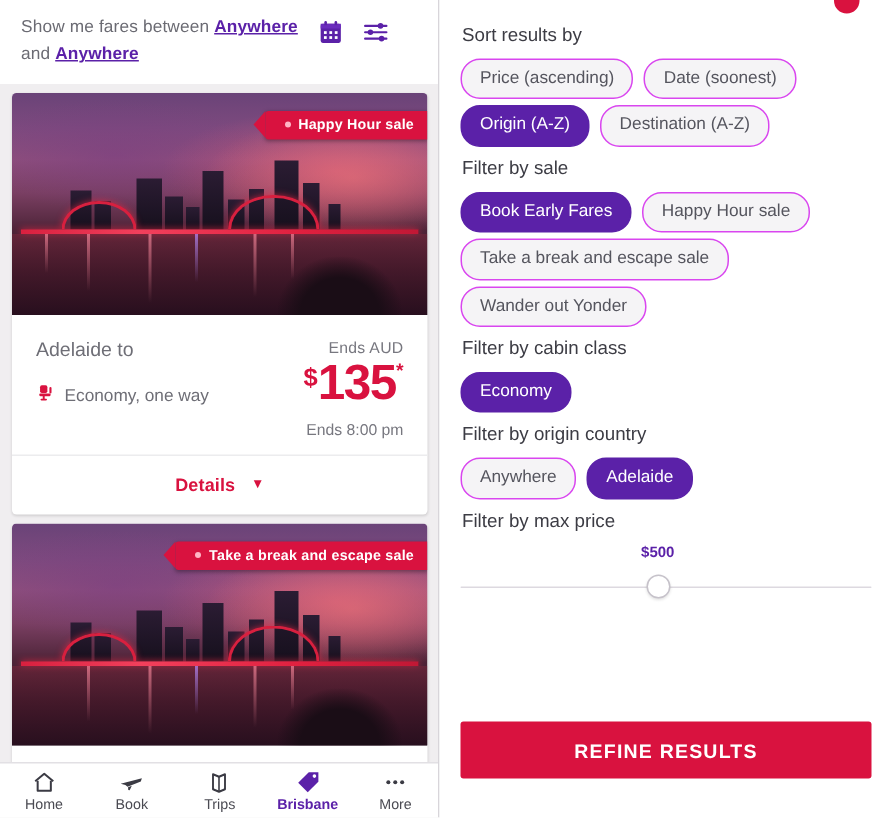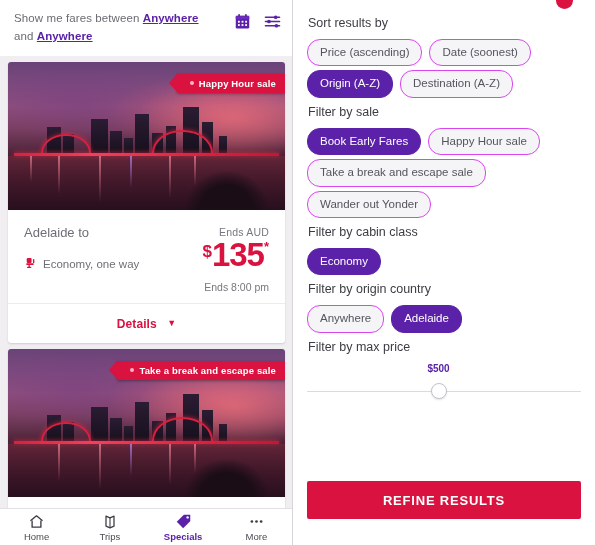--- a/index.html
+++ b/index.html
@@ -17,21 +17,21 @@
     width: 293px; height: 545px;
     background: #f0eef0;
     overflow: hidden;
     border-right: 1px solid #d8d5da;
   }
   .left-scroll { position:absolute; top:0; left:0; width:293px; height:508px; overflow:hidden; background:#f0eef0; }
 
   .fare-header {
     background:#ffffff;
     padding: 10px 12px 10px 14px;
-    display:flex; align-items:flex-start; justify-content:space-between;
+    display:flex; align-items:flex-start; justify-content:flex-start;
     min-height: 46px;
   }
   .fare-header-text {
     font-size: 11.5px; color:#6b6b73; line-height: 1.55; max-width: 198px;
     letter-spacing:0.1px;
   }
   .fare-link { color:#5b21a8; font-weight:700; text-decoration: underline; }
   .header-icons { display:flex; gap:13px; align-items:center; padding-top:3px; }
   .hicon { width:17px; height:17px; display:block; }
 
@@ -287,32 +287,39 @@
 
     <div class="bottom-nav">
       <div class="nav-item">
         <svg width="17" height="17" viewBox="0 0 24 24" fill="none" stroke="#3b3b44" stroke-width="1.9" stroke-linejoin="round">
           <path d="M3.5 11 L12 4 L20.5 11"></path>
             <path d="M5.8 10.5 V20 H18.2 V10.5"></path>
         </svg>
         <span class="nav-label">Home</span>
       </div>
       <div class="nav-item">
+        <svg width="19" height="17" viewBox="0 0 24 24" fill="#3b3b44">
+          <path d="M2 13.5 L22 8.2 L21 11.3 L8.5 16.2 L6.5 14.5 Z"></path>
+          <path d="M9 16.8 L12.5 15.4 L10.5 19.5 L9.2 19.2 Z"></path>
+        </svg>
+        <span class="nav-label">Book</span>
+      </div>
+      <div class="nav-item">
         <svg width="16" height="17" viewBox="0 0 24 24" fill="none" stroke="#3b3b44" stroke-width="1.9" stroke-linejoin="round">
           <path d="M6 4 L12 6.5 L18 4 V19 L12 21.5 L6 19 Z"></path>
           <path d="M12 6.5 V21.5" stroke-width="1.6"></path>
         </svg>
         <span class="nav-label">Trips</span>
       </div>
       <div class="nav-item active">
         <svg width="17" height="17" viewBox="0 0 24 24" fill="#5b21a8">
           <path d="M12.5 2.5 H21.5 V11.5 L11.5 21.5 L2.5 12.5 Z"></path>
           <circle cx="17.8" cy="6.2" r="1.7" fill="#ffffff"></circle>
         </svg>
-        <span class="nav-label">Specials</span>
+        <span class="nav-label">Brisbane</span>
       </div>
       <div class="nav-item">
         <svg width="17" height="17" viewBox="0 0 24 24" fill="#3b3b44">
           <circle cx="5.5" cy="12" r="1.9"></circle>
             <circle cx="12" cy="12" r="1.9"></circle>
             <circle cx="18.5" cy="12" r="1.9"></circle>
         </svg>
         <span class="nav-label">More</span>
       </div>
     </div>

